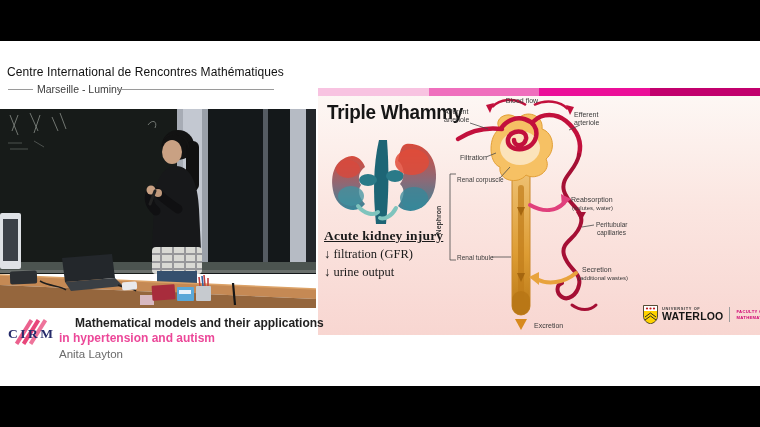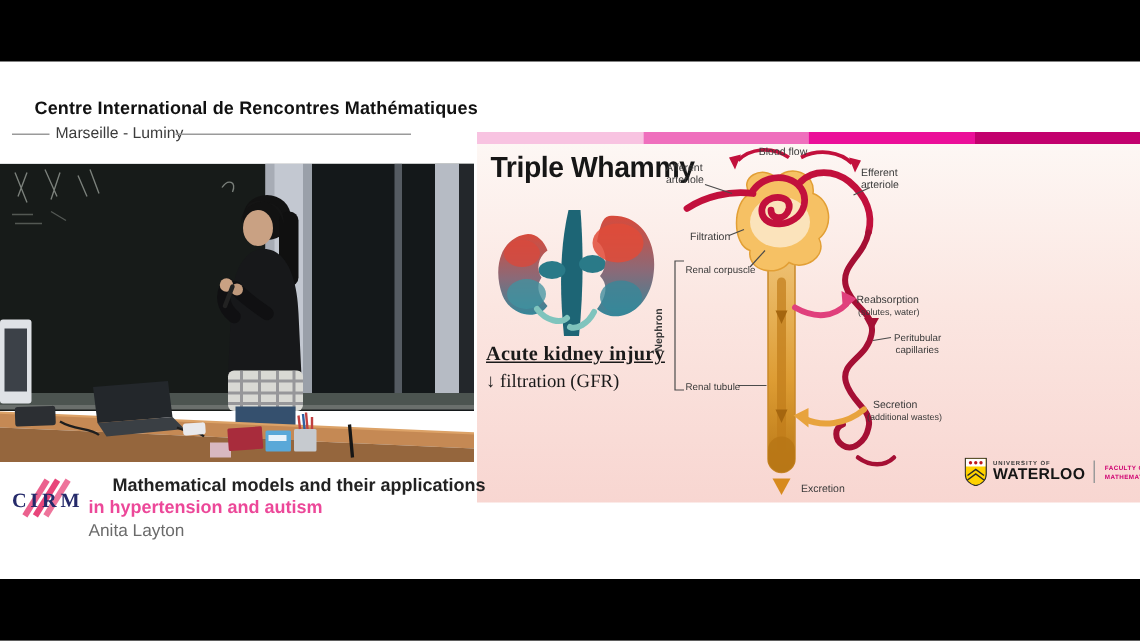--- a/index.html
+++ b/index.html
@@ -1,21 +1,21 @@
 <!DOCTYPE html>
 <html><head>
 <meta charset="utf-8">
 <style>
   html,body{margin:0;padding:0;}
   body{width:760px;height:427px;background:#000;position:relative;overflow:hidden;
        font-family:"Liberation Sans",sans-serif;}
   .stage{position:absolute;left:0;top:41px;width:760px;height:345px;background:#fff;}
 
   
-  .hdr-title{position:absolute;left:7px;top:24px;font-size:12px;font-weight:bold;color:#111;letter-spacing:.1px;margin-left:16px;}
+  .hdr-title{position:absolute;left:7px;top:24px;font-size:12px;font-weight:normal;color:#111;letter-spacing:.1px;}
   .hdr-sub{position:absolute;left:0;top:42px;width:316px;height:12px;}
   .hdr-sub .txt{position:absolute;left:37px;top:0;font-size:10.5px;color:#3c3c3c;}
   .hline{position:absolute;top:6px;height:1px;background:#9a9a9a;}
   .hline.l{left:8px;width:25px;}
   .hline.r{left:117px;width:157px;}
 
   
   .video{position:absolute;left:0;top:68px;width:316px;height:199px;overflow:hidden;}
 
   
@@ -170,20 +170,21 @@
         <ellipse cx="26" cy="33" rx="12" ry="9" fill="#d8493c" opacity="0.8"></ellipse>
         <ellipse cx="29" cy="60" rx="13" ry="10" fill="#3f93a0" opacity="0.75"></ellipse>
         <ellipse cx="92" cy="62" rx="14" ry="11" fill="#35889a" opacity="0.75"></ellipse>
         <path d="M36,70 C42,78 52,80 56,76" stroke="#7fc4bd" stroke-width="4" fill="none" stroke-linecap="round"></path>
         <path d="M74,72 C70,80 62,84 58,82" stroke="#7fc4bd" stroke-width="4" fill="none" stroke-linecap="round"></path>
       </svg>
 
       <div class="injury">
         <div class="head">Acute kidney injury</div>
         <div class="ln">↓ filtration (GFR)</div>
+        <div class="ln">↓ urine output</div>
       </div>
 
       <svg class="neph-svg" width="320" height="242" viewBox="0 0 320 242">
         <defs>
           <linearGradient id="tub" x1="0" y1="0" x2="0" y2="1">
             <stop offset="0" stop-color="#f0c57a"></stop>
               <stop offset="0.6" stop-color="#dd9c33"></stop>
             <stop offset="1" stop-color="#b87716"></stop>
           </linearGradient>
         </defs>

